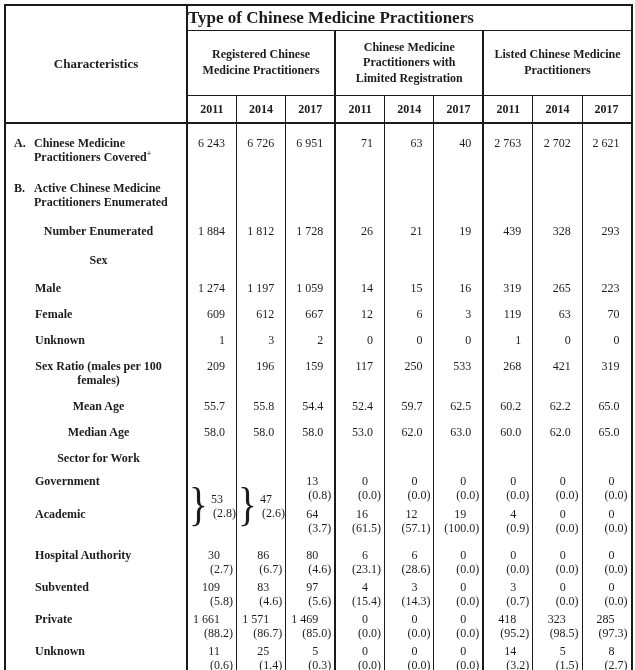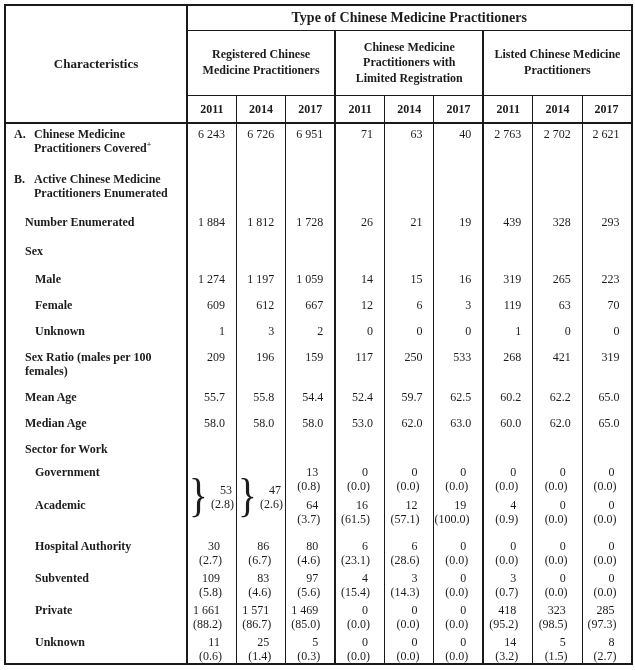--- a/index.html
+++ b/index.html
@@ -7,49 +7,49 @@
        font-family:"Liberation Serif","DejaVu Serif",serif;}
   .sheet{box-sizing:border-box;width:635px;height:670px;padding:4px;background:#fff;}
   table{border-collapse:collapse;table-layout:fixed;width:627px;border:2px solid #1a1a1a;}
   col.c-char{width:182px;}
   col.c-val{width:49.4px;}
   td,th{padding:0;vertical-align:top;font-weight:normal;}
 
   
   th.char-head{border-right:2px solid #1a1a1a;border-bottom:2px solid #1a1a1a;
                text-align:center;vertical-align:middle;font-weight:bold;font-size:13px;}
-  th.type-head{border-bottom:1px solid #1a1a1a;text-align:center;vertical-align:middle;
-               font-weight:bold;font-size:14px;height:24px;}
+  th.type-head{border-bottom:1px solid #1a1a1a;text-align:left;vertical-align:middle;
+               font-weight:bold;font-size:17px;height:24px;}
   th.group-head{border-bottom:1px solid #1a1a1a;border-left:2px solid #1a1a1a;
                 text-align:center;vertical-align:middle;font-weight:bold;font-size:12px;
                 line-height:1.3;height:60px;padding:2px 8px;}
   th.year-head{border-bottom:2px solid #1a1a1a;border-left:1px solid #1a1a1a;
                text-align:center;vertical-align:middle;font-weight:bold;font-size:12px;height:26px;}
   th.year-head.gs{border-left:2px solid #1a1a1a;margin-left:47px;}
 
   
   tbody td{font-size:12px;line-height:14px;}
   tbody td.lbl{border-right:2px solid #1a1a1a;font-weight:bold;}
   tbody td.val{border-left:1px solid #1a1a1a;text-align:right;}
   tbody td.val.gs{border-left:2px solid #1a1a1a;}
   tbody td.val.s{padding-right:11px;}
   .stack{display:block;}
   .stack .n{display:block;padding-right:16px;}
-  .stack .p{display:block;padding-right:14px;text-align:right;}
+  .stack .p{display:block;padding-right:3px;text-align:right;}
 
   
   tr.section td.lbl{font-weight:bold;}
   tr.section td.lbl .pfx{display:inline-block;width:20px;margin-left:8px;vertical-align:top;}
   tr.section td.lbl .ltx{display:inline-block;width:148px;vertical-align:top;}
-  tr.sub1 td.lbl{font-weight:bold;padding-left:19px;padding-right:14px;}
+  tr.sub1 td.lbl{font-weight:bold;padding-left:19px;padding-right:14px;text-align:center;}
   tr.sub2 td.lbl{padding-left:29px;}
   sup{font-size:8px;line-height:0;}
 
   
-  tr.sp-a>td{padding-top:3px;}
+  tr.sp-a>td{padding-top:12px;}
   tr.sp-b>td{padding-top:17px;}
   tr.sp-c>td{padding-top:15px;}
   tr.sp-d>td{padding-top:14px;}
   tr.sp-e>td{padding-top:12px;}
   tr.sp-f>td{padding-top:9px;}
   tr.sp-g>td{padding-top:5px;}
   tr.sp-h>td{padding-top:13px;}
   tr.sp-i>td{padding-top:4px;}
 
   

